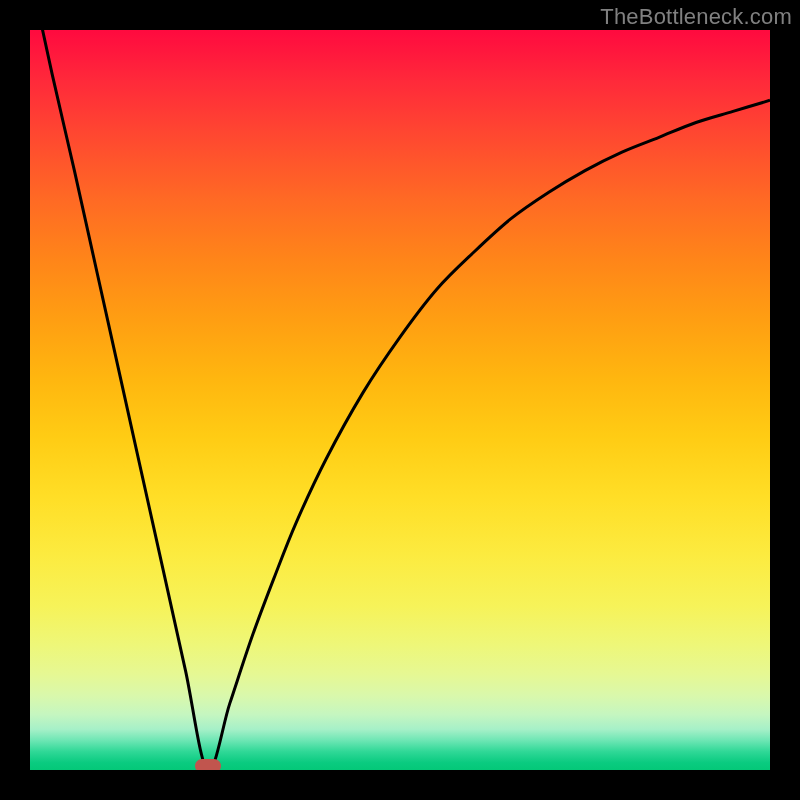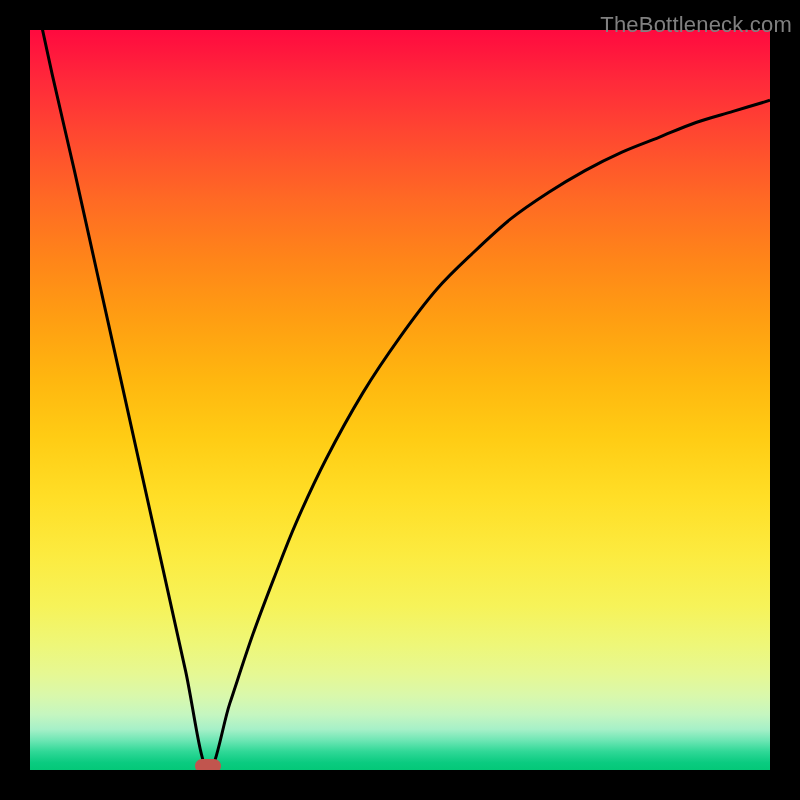--- a/index.html
+++ b/index.html
@@ -58,21 +58,20 @@
   }
   .watermark {
     position: absolute;
     top: 4px;
     right: 8px;
     color: #808080;
     font-size: 22px;
     font-weight: 500;
     letter-spacing: 0.2px;
     user-select: none;
-    margin-top: 8px;
   }
   .svg-layer {
     position: absolute;
     left: 0;
     top: 0;
     width: 100%;
     height: 100%;
   }
   .marker {
     position: absolute;

